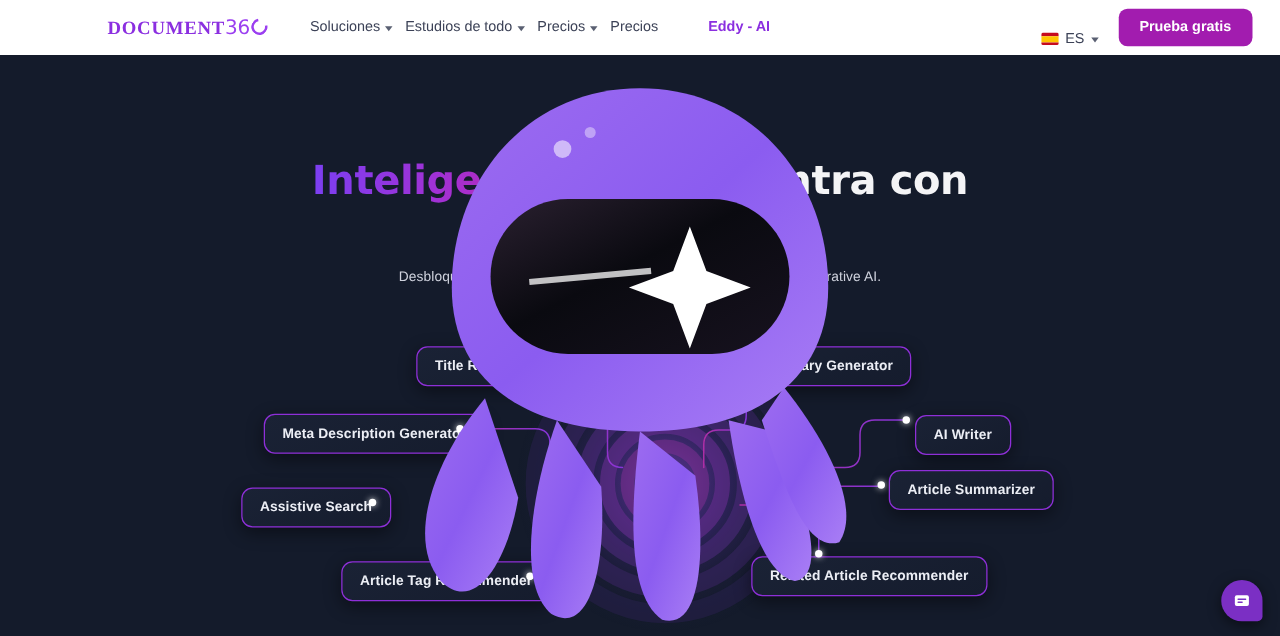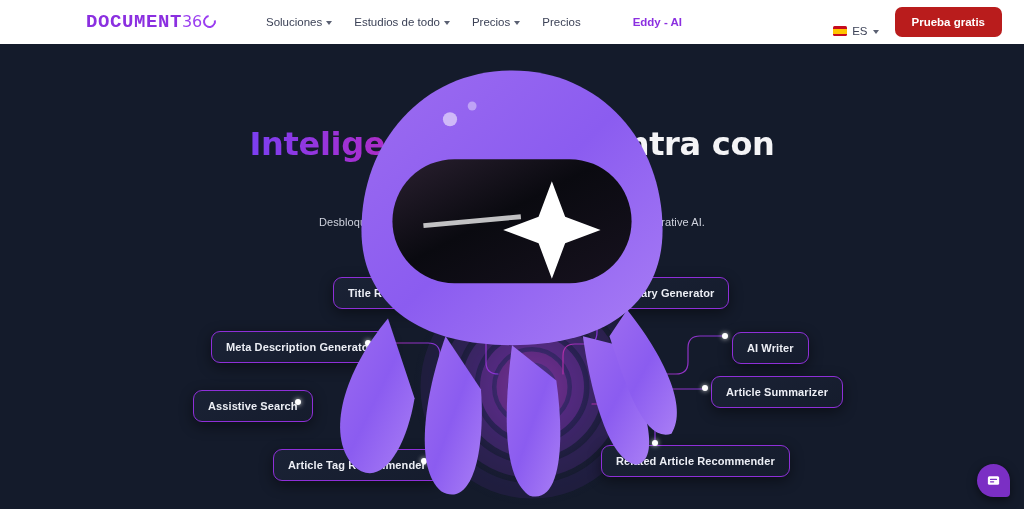--- a/index.html
+++ b/index.html
@@ -13,36 +13,36 @@
   
   .navbar{
     position:relative; z-index:50;
     height:44px; width:100%;
     background:#ffffff;
     display:flex; align-items:center;
     padding:0 22px 0 86px;
   }
   .logo{ display:flex; align-items:baseline; letter-spacing:.2px; user-select:none; }
   .logo .doc{
-    font-size:19px; font-weight:700; color:#8b2fe0;
-    letter-spacing:.6px; font-family:Liberation Mono, monospace;
+    font-size:15px; font-weight:700; color:#8b2fe0;
+    letter-spacing:.6px; font-family:Liberation Serif, serif;
   }
   .logo .num{
     font-size:16px; font-weight:400; color:#9b3ff0;
     letter-spacing:-.2px; font-family:"DejaVu Sans", sans-serif;
     display:flex; align-items:center;
   }
   .logo .ring{
     display:inline-block; width:13px; height:13px;
     border:2.5px solid #9b3ff0; border-radius:50%;
     border-top-color:transparent; transform:rotate(35deg);
     margin-left:1px;
   }
 
-  .nav-links{ display:flex; align-items:center; gap:22px; margin-left:50px; }
+  .nav-links{ display:flex; align-items:center; gap:10px; margin-left:34px; }
   .nav-link{
     font-size:11.5px; color:#3c4257; font-weight:400;
     display:flex; align-items:center; gap:4px;
     cursor:pointer; white-space:nowrap;
   }
   .nav-link.accent{ color:#8b2fe0; font-weight:700;padding-left:30px; }
   .caret{
     width:0;height:0;border-left:3.5px solid transparent;
     border-right:3.5px solid transparent;border-top:4px solid #5a6072;
     margin-top:2px;
@@ -56,21 +56,21 @@
   .flag{
     width:14px;height:10px;border-radius:1.5px;overflow:hidden;
     display:flex;flex-direction:column;flex:0 0 auto;
   }
   .flag i{display:block;width:100%;}
   .flag i:nth-child(1){height:25%;background:#c60b1e;}
   .flag i:nth-child(2){height:50%;background:#ffc400;}
   .flag i:nth-child(3){height:25%;background:#c60b1e;}
 
   .cta{
-    background:#b91c1c; color:#fff; font-size:11.5px; font-weight:700;
+    background:#a21caf; color:#fff; font-size:11.5px; font-weight:700;
     border:none; border-radius:7px; padding:9px 17px; cursor:pointer;
     white-space:nowrap; font-family:"Liberation Sans", sans-serif;
   }
 
   
   .hero{ position:relative; width:100%; height:465px; overflow:hidden; background:#141b2b; }
 
   .headline{
     position:absolute; top:80px; left:0; right:0;
     text-align:center; font-size:32px; font-weight:700;

